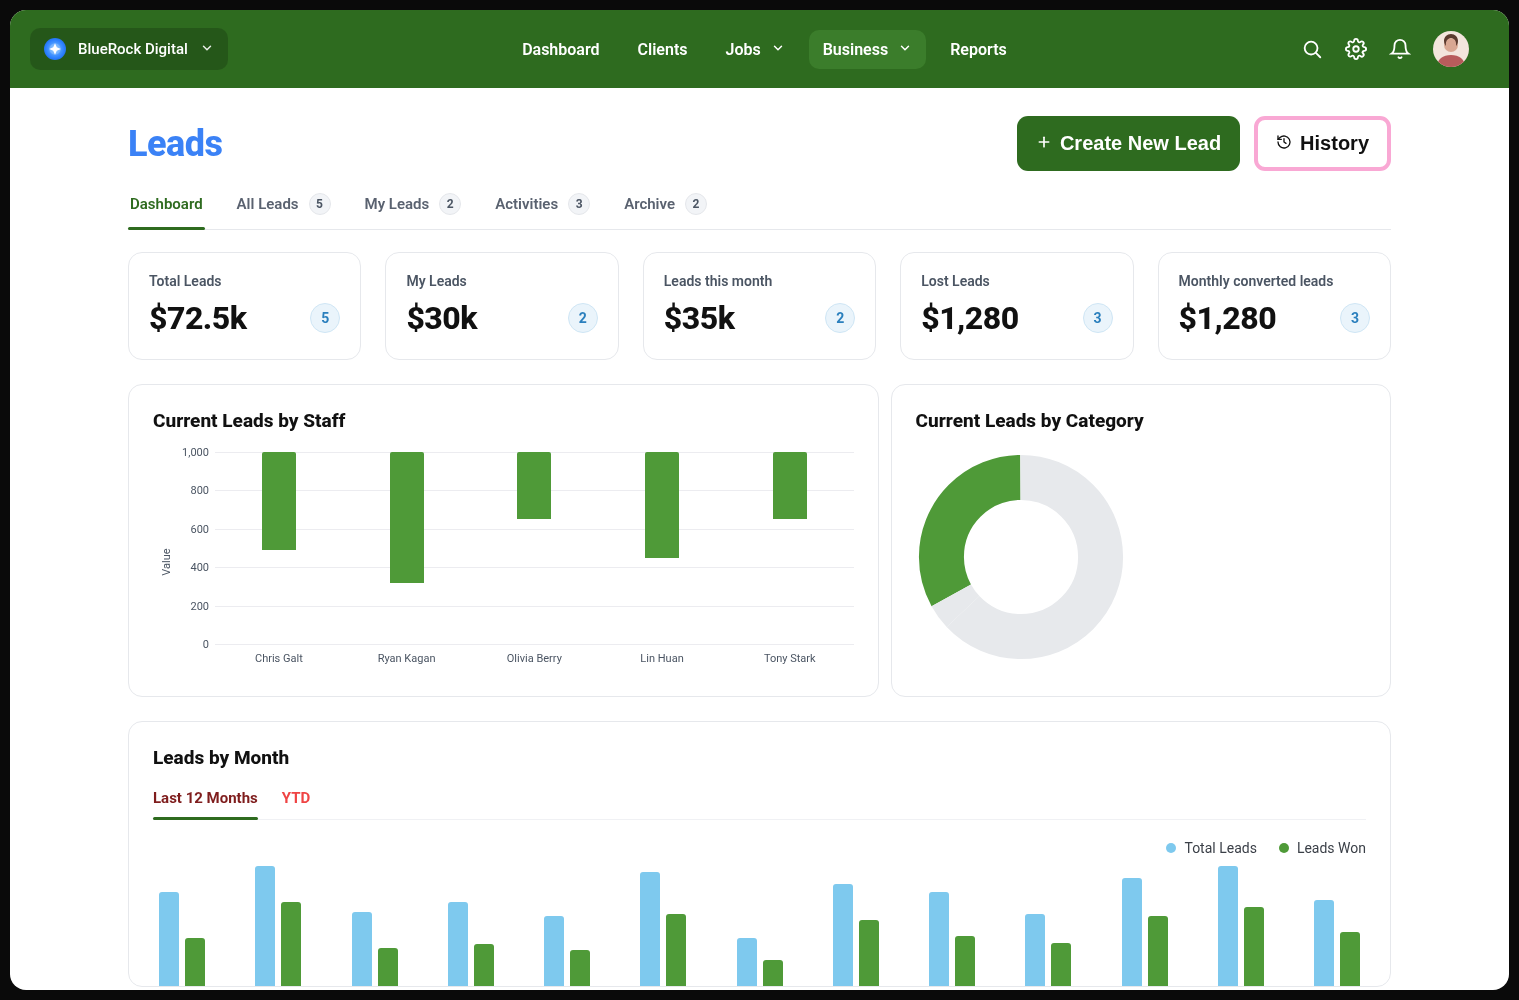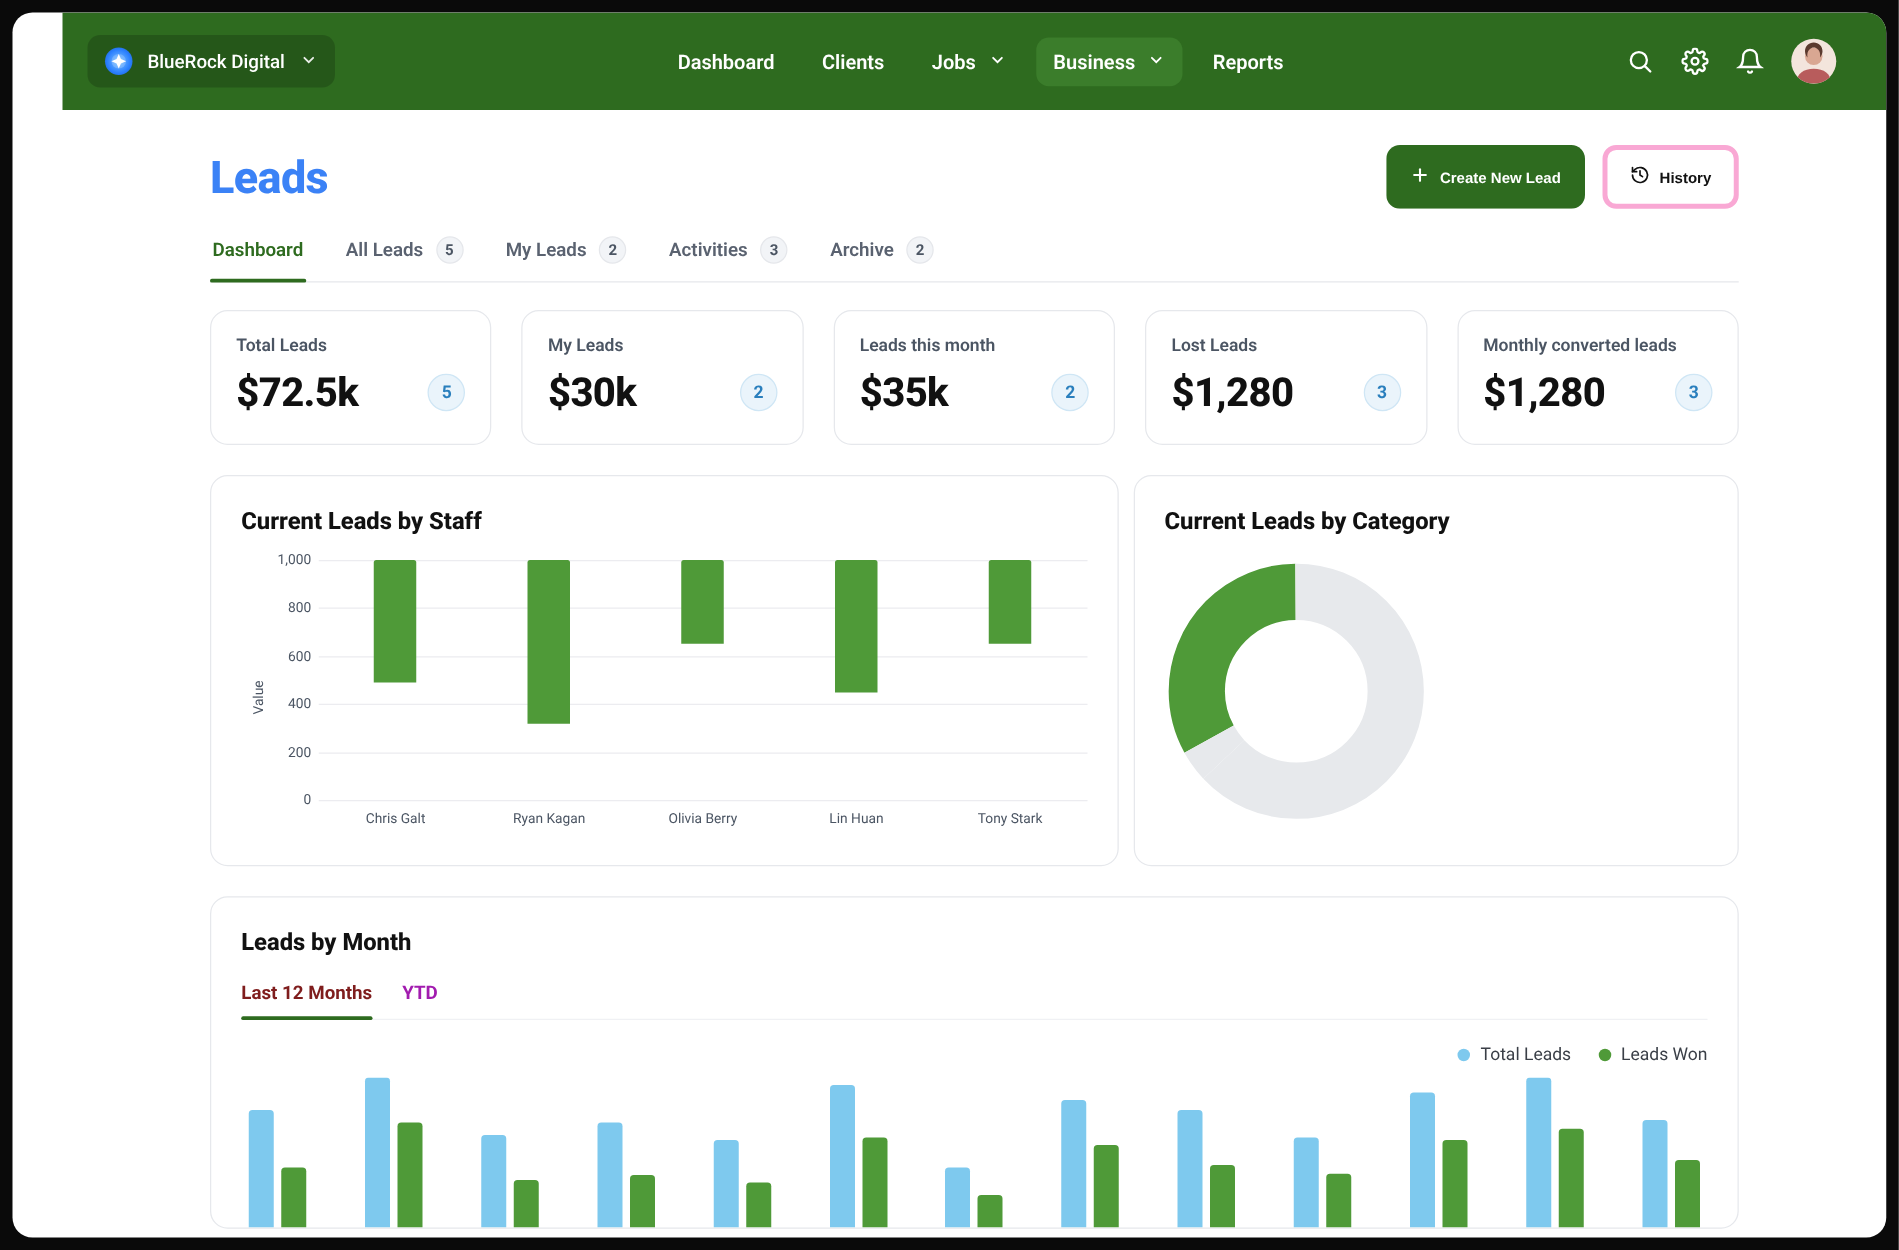--- a/index.html
+++ b/index.html
@@ -1,36 +1,36 @@
 <!DOCTYPE html>
 <html><head>
 <meta charset="utf-8">
 <style>
   * { box-sizing: border-box; margin: 0; padding: 0; }
   body { font-family: -apple-system, BlinkMacSystemFont, "Segoe UI", Roboto, Arial, sans-serif; background: #0a0a0a; width: 1519px; height: 1000px; overflow: hidden; }
-  .frame { position: absolute; top: 10px; left: 10px; right: 10px; bottom: 10px; background: #fff; border-radius: 16px; overflow: hidden; padding-left: 40px; }
+  .frame { position: absolute; top: 10px; left: 10px; right: 10px; bottom: 10px; background: #fff; border-radius: 16px; overflow: hidden; }
   .topbar { height: 78px; background: #2e6b1f; display: flex; align-items: center; padding: 0 40px 0 20px; }
   .org-select { display: flex; align-items: center; gap: 12px; background: rgba(0,0,0,0.18); border-radius: 10px; padding: 10px 14px; cursor: pointer; }
   .org-logo { width: 22px; height: 22px; border-radius: 50%; background: radial-gradient(circle at 50% 50%, #7cc3ff 0%, #2a7fff 60%, #1a56b8 100%); display: flex; align-items: center; justify-content: center; }
   .org-logo svg { width: 14px; height: 14px; }
   .org-name { color: #fff; font-size: 15px; font-weight: 500; }
   .chev { color: #fff; opacity: 0.9; }
   .nav { display: flex; gap: 10px; margin-left: auto; margin-right: auto; }
   .nav-item { color: #fff; font-size: 16px; font-weight: 600; padding: 10px 14px; border-radius: 10px; display: flex; align-items: center; gap: 10px; cursor: pointer; }
   .nav-item.active { background: #3b7d2b; }
   .nav-right { display: flex; align-items: center; gap: 22px; }
   .icon-btn { color: #fff; cursor: pointer; display: flex; }
   .avatar { width: 36px; height: 36px; border-radius: 50%; background: #f3e5dc; overflow: hidden; display: flex; align-items: flex-end; justify-content: center; cursor: pointer; }
   .avatar svg { width: 36px; height: 36px; }
 
   .content { padding: 28px 118px 0 118px; height: calc(100% - 78px); overflow: hidden; }
   .page-head { display: flex; align-items: center; justify-content: space-between; margin-bottom: 22px; }
   .page-title { font-size: 36px; font-weight: 800; letter-spacing: -0.5px; color: #3b82f6; }
   .head-actions { display: flex; gap: 14px; }
-  .btn { display: flex; align-items: center; gap: 8px; font-size: 12px; font-weight: 700; border-radius: 11px; padding: 12px 18px; cursor: pointer; border: 1px solid transparent; }
+  .btn { display: flex; align-items: center; gap: 8px; font-size: 20px; font-weight: 700; border-radius: 11px; padding: 12px 18px; cursor: pointer; border: 1px solid transparent; }
   .btn-primary { background: #2e6b1f; color: #fff; }
   .btn-secondary { background: #fff; color: #111; border: 4px solid #f9a8d4; }
 
   .tabs { display: flex; gap: 30px; border-bottom: 1px solid #e6e8ec; margin-bottom: 22px; }
   .tab { display: flex; align-items: center; gap: 10px; padding: 0 2px 14px 2px; font-size: 15px; font-weight: 600; color: #5a6270; cursor: pointer; position: relative; }
   .tab.active { color: #2e6b1f; }
   .tab.active::after { content: ""; position: absolute; left: 0; right: 0; bottom: -1px; height: 3px; background: #2e6b1f; border-radius: 2px; }
   .pill { min-width: 22px; height: 22px; border-radius: 11px; background: #f2f4f7; color: #4b5563; font-size: 12px; font-weight: 700; display: inline-flex; align-items: center; justify-content: center; padding: 0 6px; border: 1px solid #e5e7eb; }
 
   .stats { display: grid; grid-template-columns: repeat(5, 1fr); gap: 24px; margin-bottom: 24px; }
@@ -54,21 +54,21 @@
   .bar-xlabel { position: absolute; top: 100%; margin-top: 8px; font-size: 11px; color: #4b5563; white-space: nowrap; }
 
   .donut-wrap { display: flex; gap: 30px; align-items: flex-start; }
   .donut { width: 210px; height: 210px; }
   .legend { list-style: none; display: flex; flex-direction: column; gap: 10px; }
   .legend li { display: flex; align-items: center; gap: 10px; font-size: 14px; color: #3a3f47; }
   .legend-dot { width: 10px; height: 10px; border-radius: 50%; }
 
   .monthly-card { padding: 24px 24px 0 24px; }
   .sub-tabs { display: flex; gap: 24px; border-bottom: 1px solid #f0f1f4; margin-bottom: 20px; }
-  .sub-tab { font-size: 15px; font-weight: 700; color: #a21caf; padding-bottom: 12px; cursor: pointer; position: relative; }
+  .sub-tab { font-size: 15px; font-weight: 700; color: #ef4444; padding-bottom: 12px; cursor: pointer; position: relative; }
   .sub-tab.active { color: #7f1d1d; }
   .sub-tab.active::after { content: ""; position: absolute; left: 0; right: 0; bottom: -1px; height: 3px; background: #2e6b1f; border-radius: 2px; }
   .month-legend { display: flex; gap: 22px; justify-content: flex-end; font-size: 14px; color: #3a3f47; margin-bottom: 10px; }
   .month-legend span { display: flex; align-items: center; gap: 8px; }
   .month-chart { height: 120px; display: flex; align-items: flex-end; justify-content: space-between; overflow: hidden; padding: 0 6px; }
   .month-group { display: flex; align-items: flex-end; gap: 6px; }
   .bar-blue { width: 20px; background: #7ec9ee; border-radius: 3px 3px 0 0; }
   .bar-green { width: 20px; background: #4f9a38; border-radius: 3px 3px 0 0; }
 </style>
 </head>

